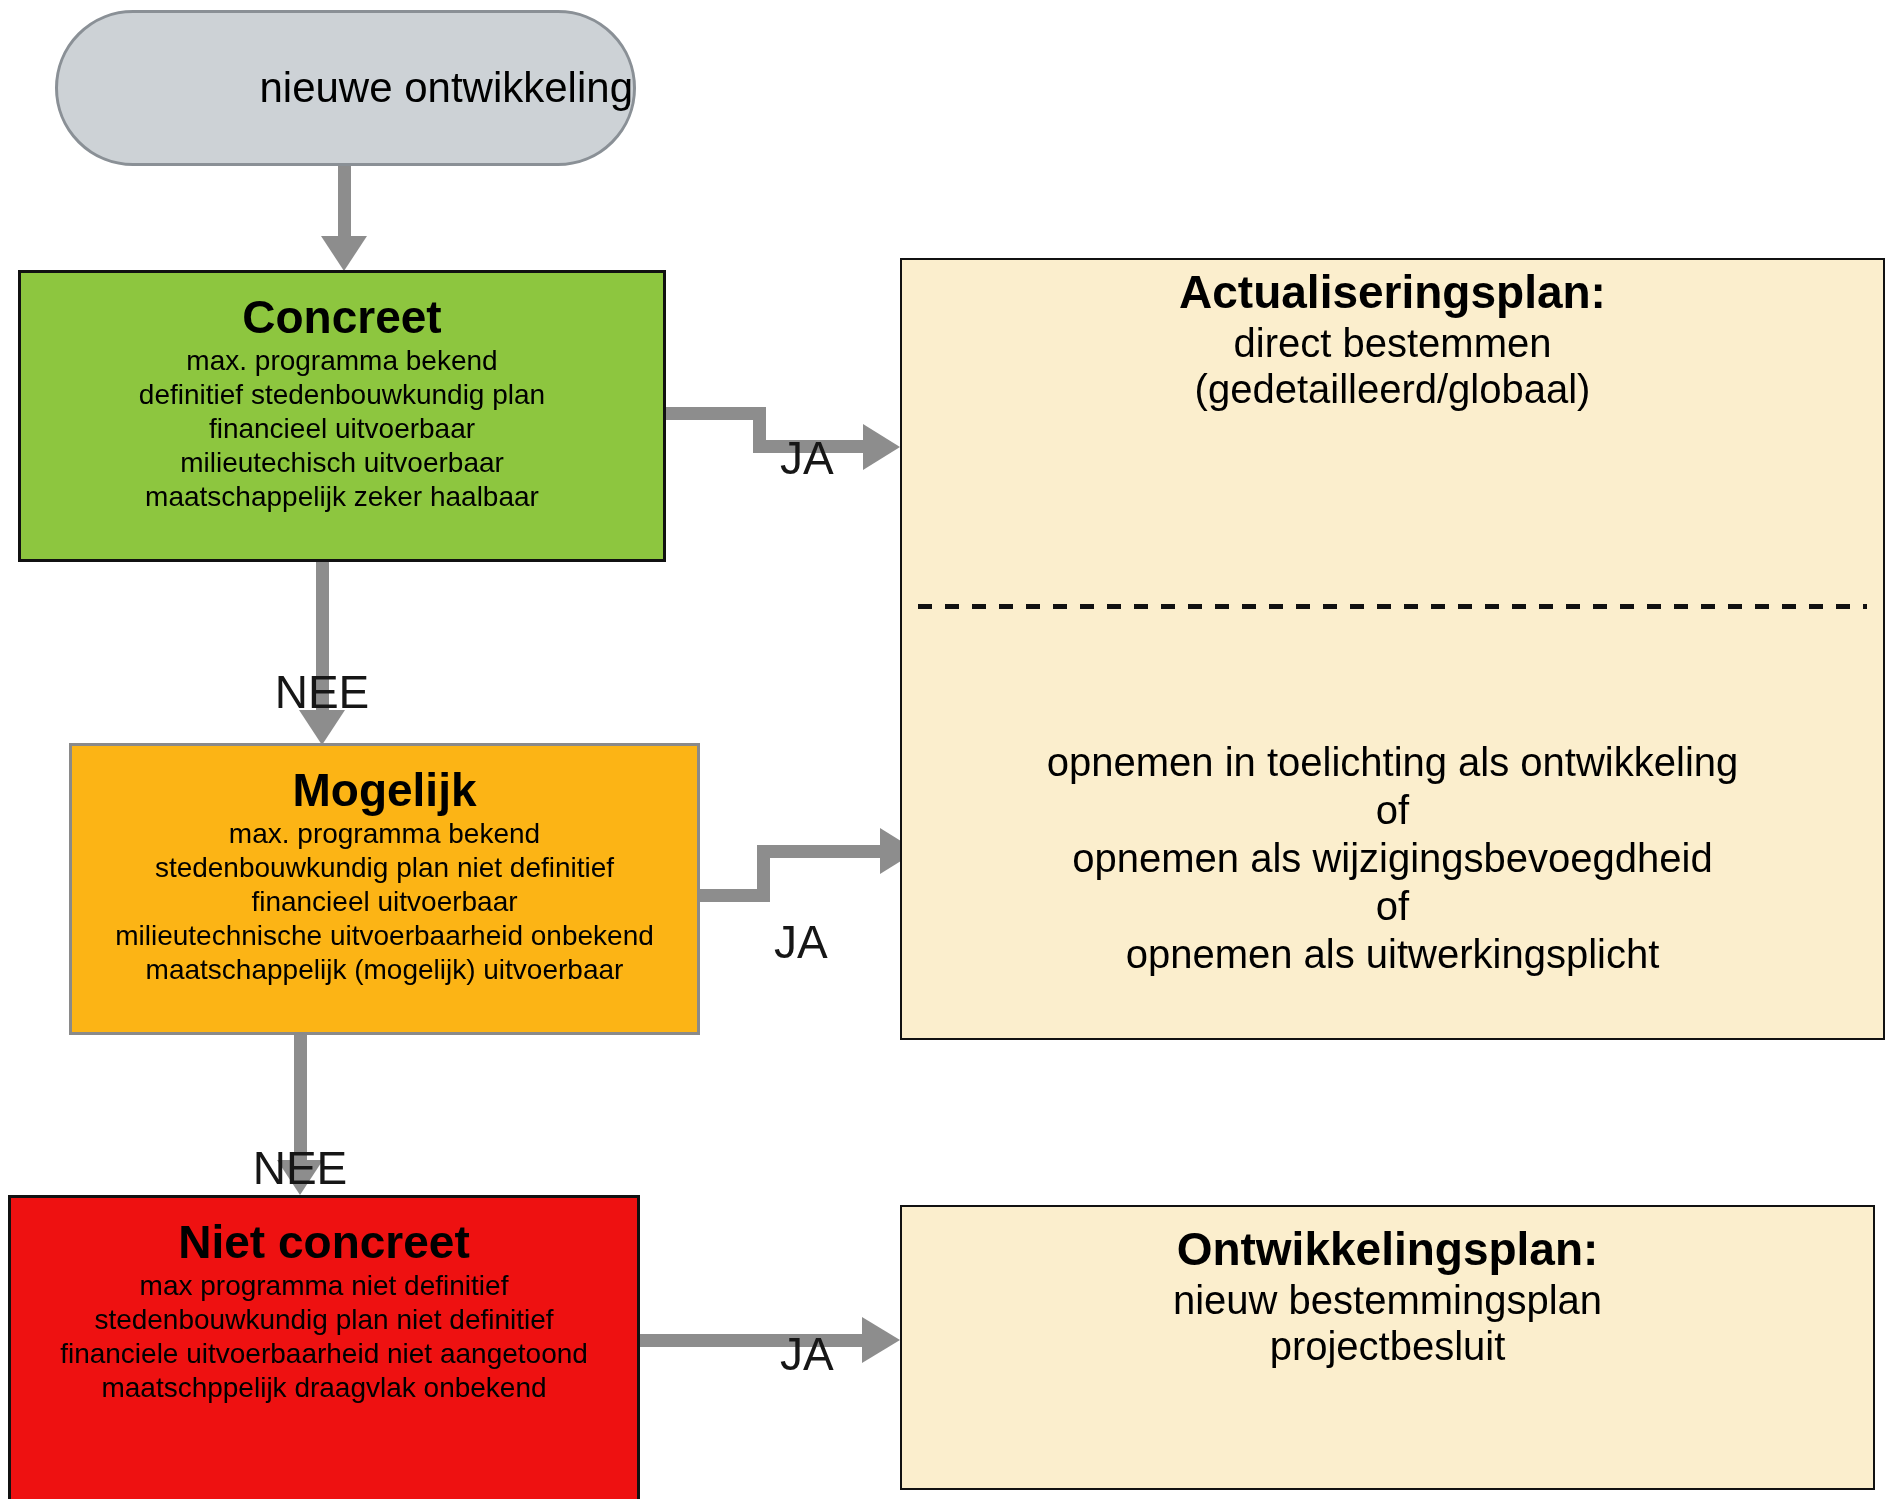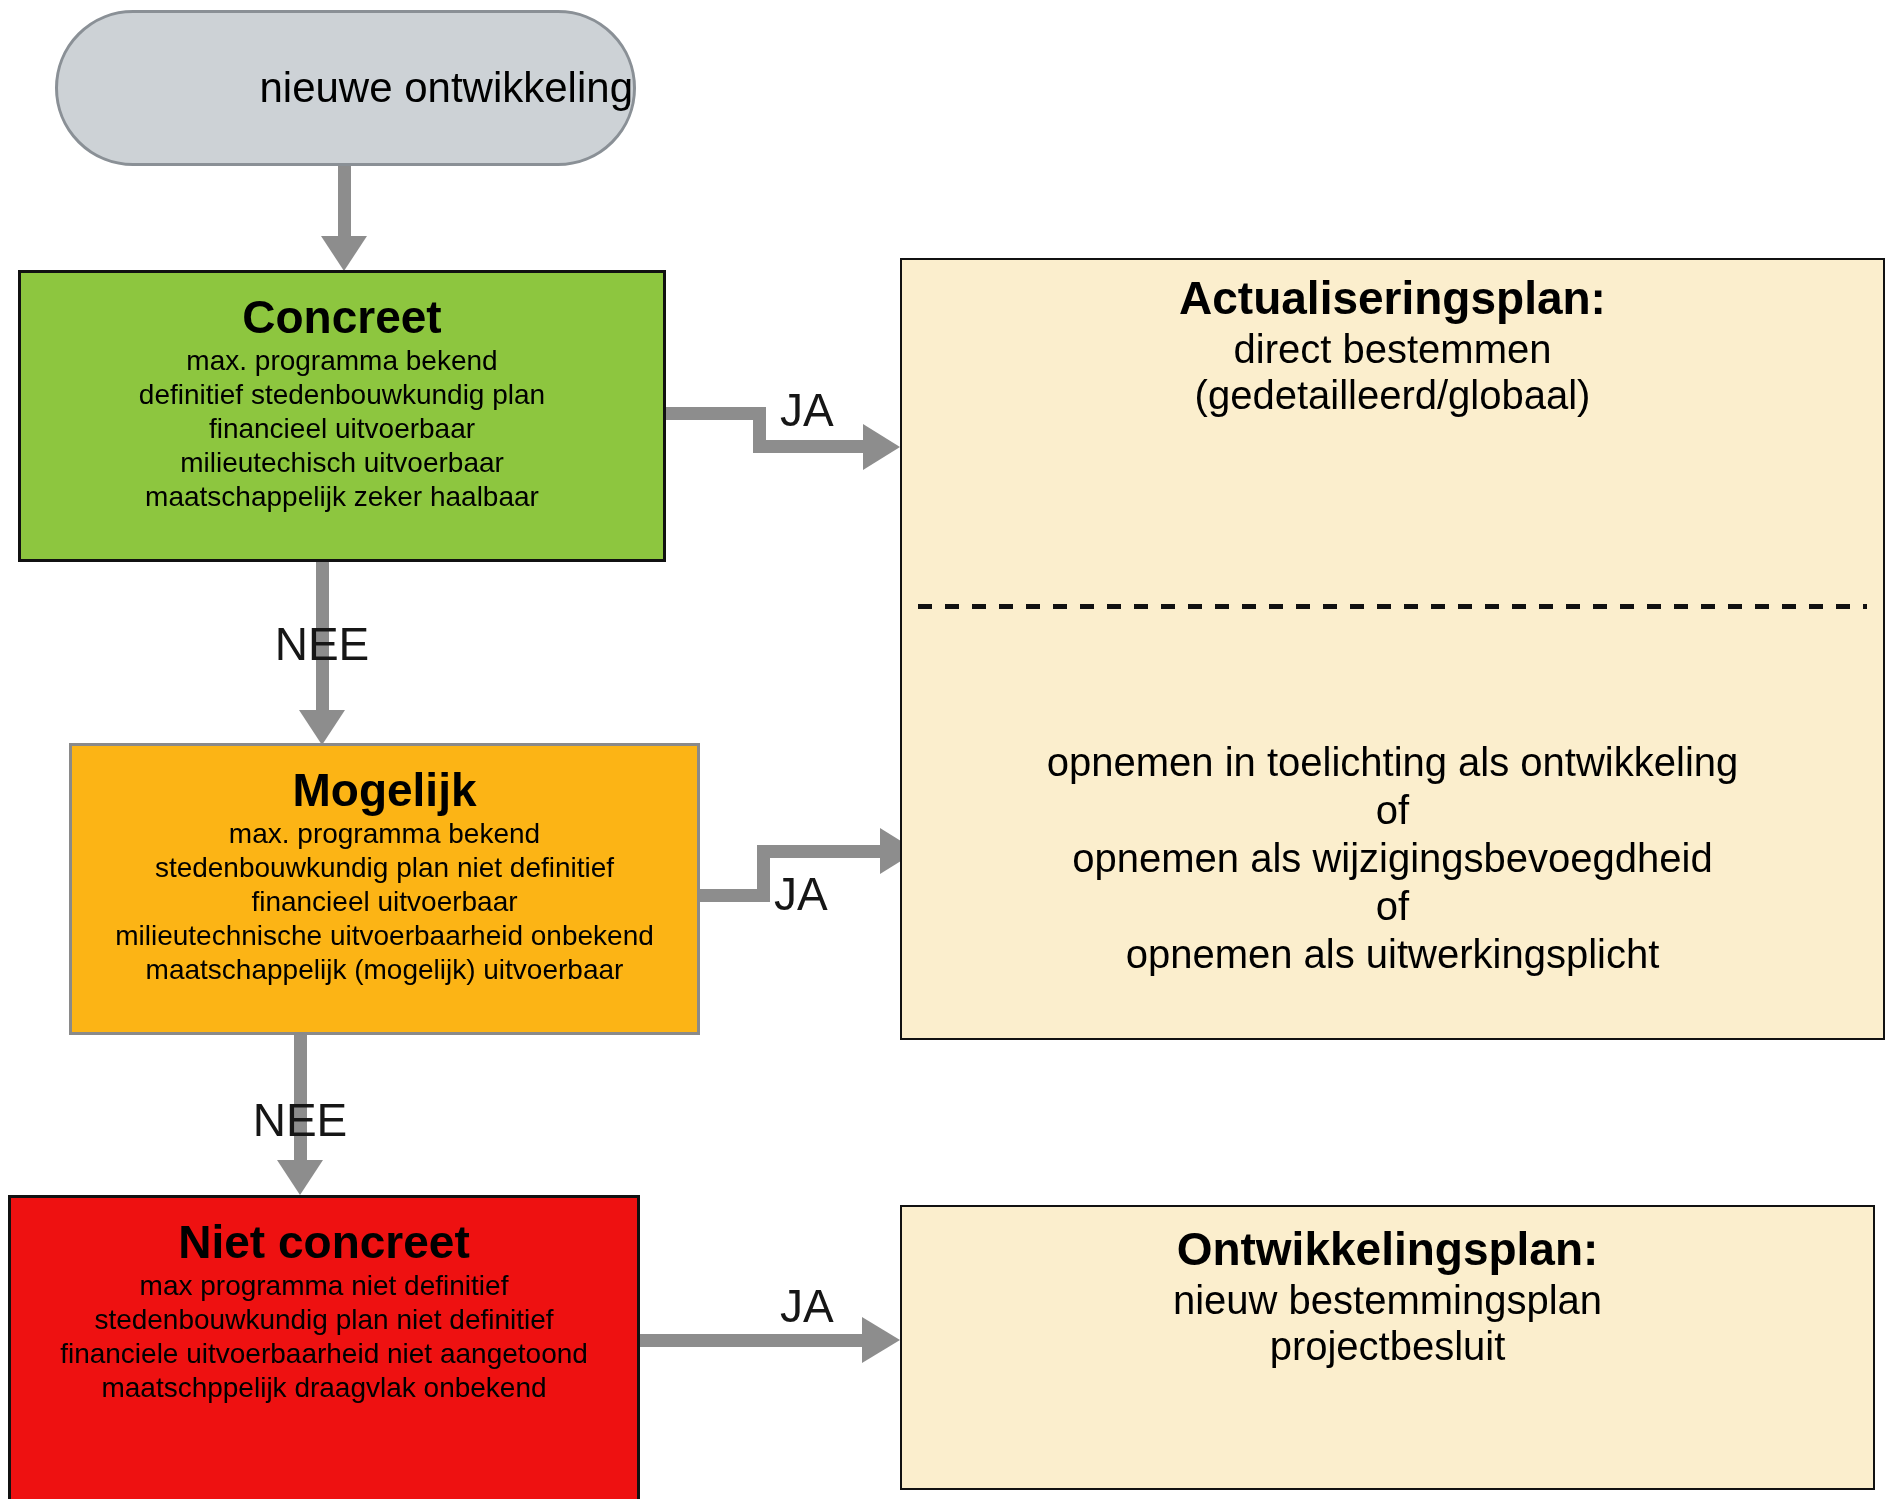--- a/index.html
+++ b/index.html
@@ -9,40 +9,40 @@
     background:#ffffff;
     font-family:"Liberation Sans",sans-serif;
     color:var(--text,#000000);
     overflow:hidden;
   }
   
   .seg{position:absolute;background:var(--arrow,#8d8d8d);}
   .head{position:absolute;width:0;height:0;}
   .head-down{border-left:23px solid transparent;border-right:23px solid transparent;border-top:35px solid var(--arrow,#8d8d8d);}
   .head-right{border-top:23px solid transparent;border-bottom:23px solid transparent;border-left:37px solid var(--arrow,#8d8d8d);}
-  .edge-label{position:absolute;font-size:46px;line-height:48px;color:#161616;}
+  .edge-label{position:absolute;font-size:46px;line-height:48px;color:#161616;margin-top:48px;}
   
   .pill{
     position:absolute;left:55px;top:10px;width:575px;height:150px;
     background:var(--start-fill,#cdd2d6);
     border:3px solid var(--start-border,#8a9096);
     border-radius:80px;
     display:flex;align-items:center;justify-content:flex-end;
   }
   .pill-text{font-size:42px;}
   
   .box{position:absolute;text-align:center;box-sizing:border-box;padding-top:17px;}
   .box-title{font-size:46px;font-weight:bold;line-height:54px;}
   .box-line{font-size:28px;line-height:34px;white-space:nowrap;}
   .green-box{left:18px;top:270px;width:648px;height:292px;background:var(--concreet-fill,#8dc63f);border:3px solid var(--border-dark,#111111);}
   .orange-box{left:27px;top:743px;width:631px;height:292px;background:var(--mogelijk-fill,#fcb415);border:3px solid var(--mogelijk-border,#8a8a8a);margin-left:42px;}
   .red-box{left:8px;top:1195px;width:632px;height:352px;background:var(--niet-concreet-fill,#ee1111);border:3px solid var(--border-dark,#111111);}
   
   .outcome{position:absolute;background:var(--outcome-fill,#fbeecd);border:2px solid var(--border-dark,#111111);box-sizing:border-box;text-align:center;}
-  .outcome1{left:900px;top:258px;width:985px;height:782px;padding-top:10px;}
+  .outcome1{left:900px;top:258px;width:985px;height:782px;padding-top:4px;}
   .outcome2{left:900px;top:1205px;width:975px;height:285px;padding-top:14px;}
   .outcome-title{font-size:46px;font-weight:bold;line-height:56px;}
   .outcome-line{font-size:40px;line-height:46px;}
   .outcome1 .divider{
     position:absolute;left:16px;right:16px;top:344px;height:5px;
     background:repeating-linear-gradient(to right,var(--border-dark,#111111) 0 14px,transparent 14px 27px);
   }
   .outcome1 .options{position:absolute;left:0;right:0;top:478px;}
   .outcome1 .options .outcome-line{line-height:48px;}
   

